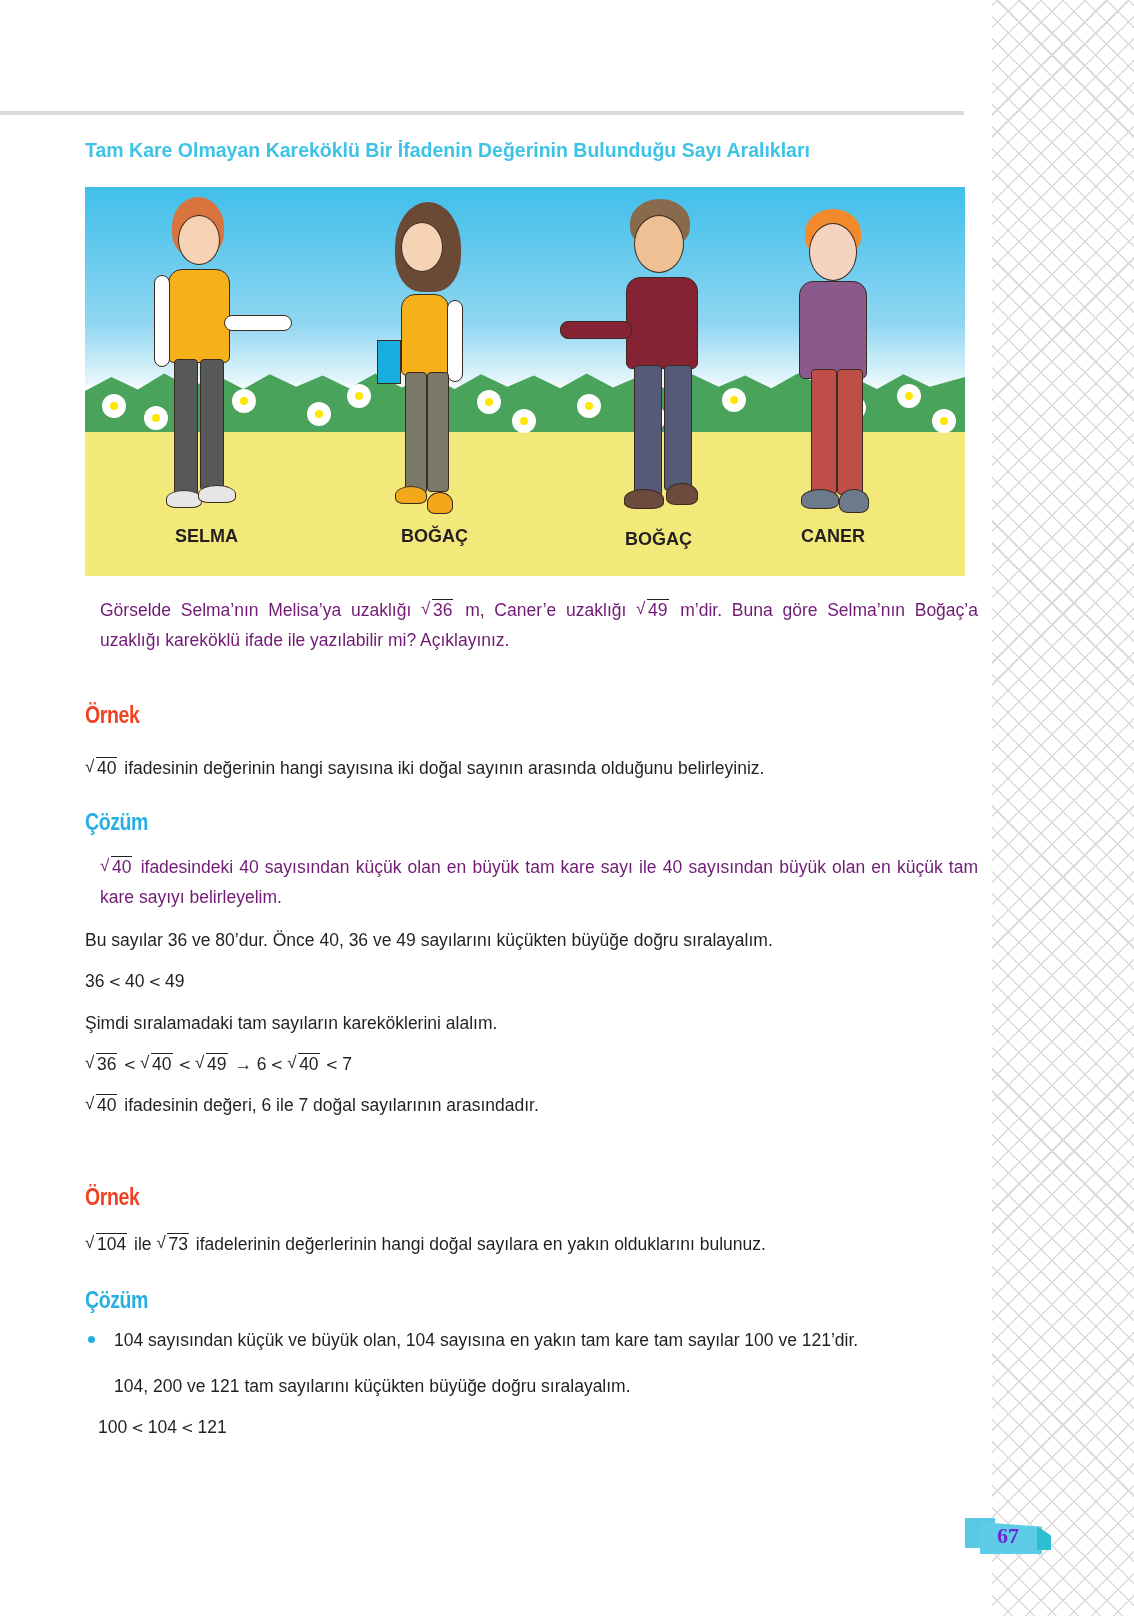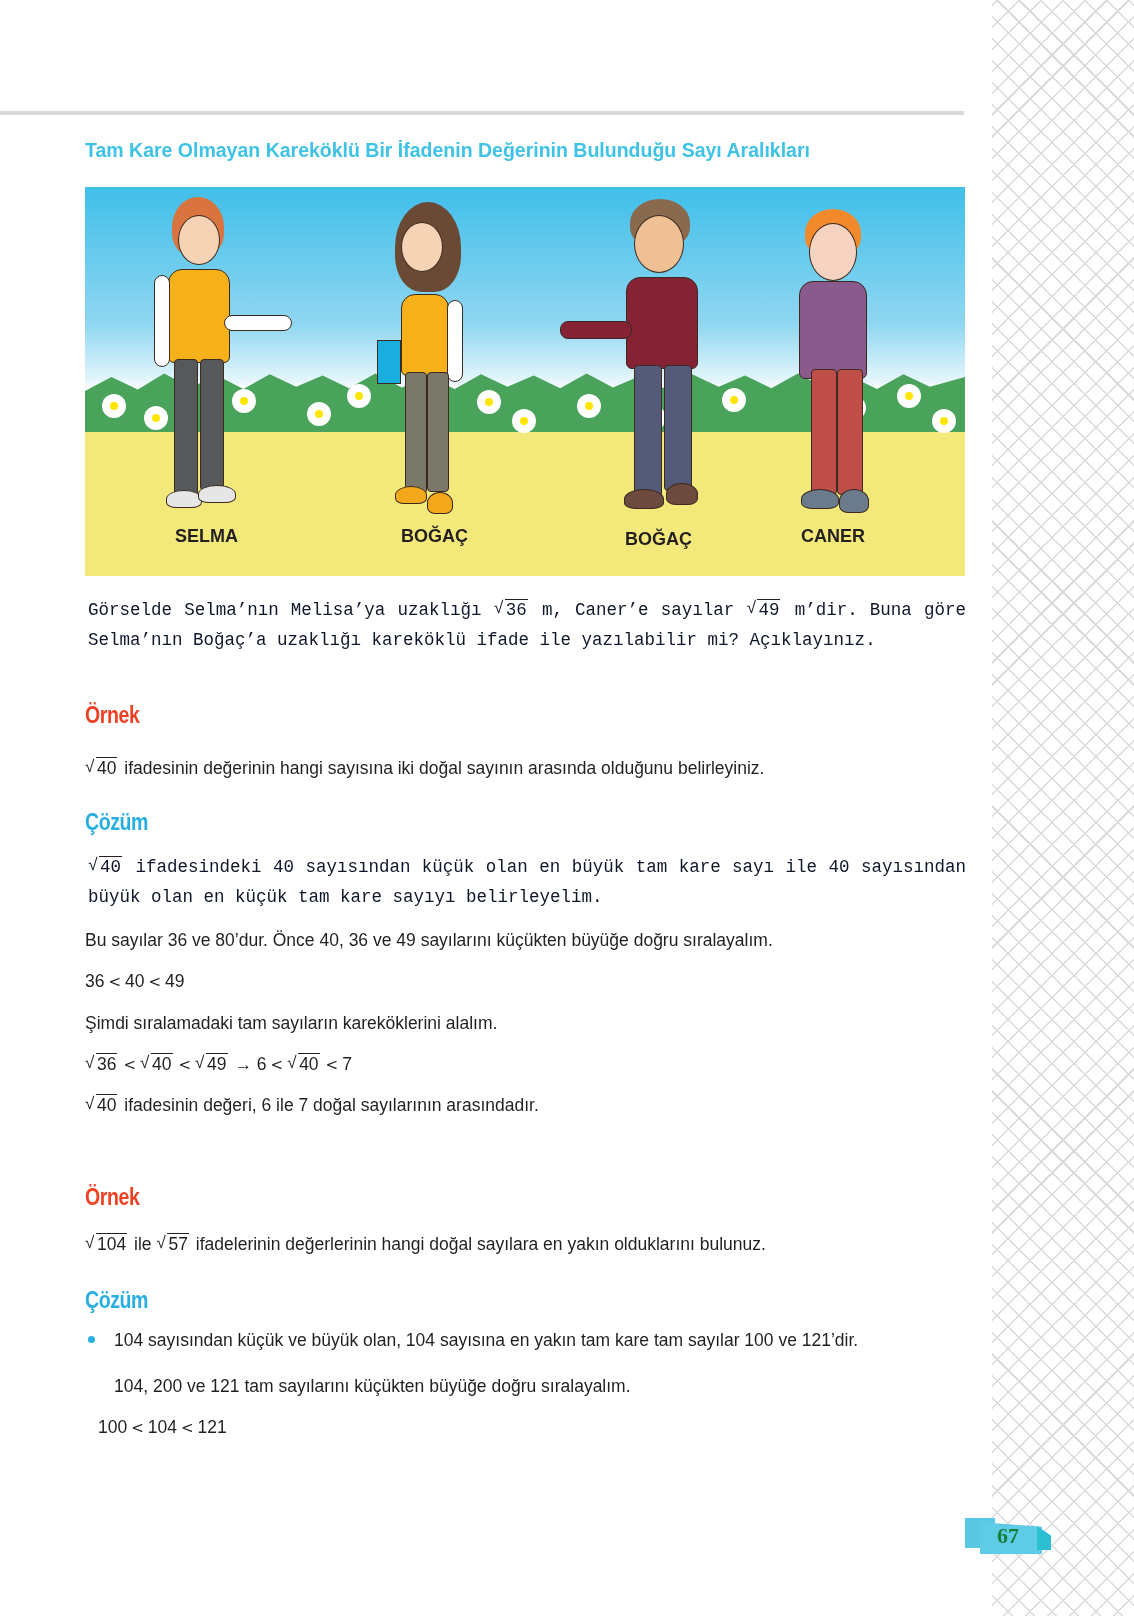--- a/index.html
+++ b/index.html
@@ -47,21 +47,21 @@
   .kid .hair { position:absolute; border-radius:50% 50% 40% 40%; }
   .kid .face { position:absolute; border-radius:50%; background:#f6d3b5; border:1.5px solid #3a2a20; }
   .kid .torso { position:absolute; border-radius:14px 14px 6px 6px; border:1.5px solid #3a2a20; }
   .kid .arm { position:absolute; border-radius:8px; border:1.5px solid #3a2a20; }
   .kid .leg { position:absolute; border-radius:4px; border:1.5px solid #3a2a20; }
   .kid .shoe { position:absolute; border-radius:50% 50% 30% 30%; border:1.5px solid #3a2a20; }
   .name-label {
     position:absolute; top:339px; font-size:18px; font-weight:bold; color:#231f20;
   }
   .para {
-    position:absolute; left:88px; width:878px; font-size:17.5px; line-height:30px; color:#0f172a;font-family:Liberation Mono, monospace;
+    position:absolute; left:100px; width:878px; font-size:17.5px; line-height:30px; color:#701a75;
   }
   .justify { text-align:justify; text-align-last:left; }
   .heading-red {
     position:absolute; left:85px; font-size:23px; font-weight:bold; color:#ef4123;
     font-family:"Liberation Sans", sans-serif; letter-spacing:-0.5px; transform:scaleX(0.85); transform-origin:left;
   }
   .heading-blue {
     position:absolute; left:85px; font-size:23px; font-weight:bold; color:#27aee3;
     font-family:"Liberation Sans", sans-serif; letter-spacing:-0.5px; transform:scaleX(0.85); transform-origin:left;
   }
@@ -70,21 +70,21 @@
   .sqrt .rad { position:absolute; left:0; top:-1px; font-size:17px; }
   .sqrt .arg { border-top:1.3px solid #231f20; padding:0 1px; }
   .lt { font-family:"DejaVu Sans", sans-serif; font-size:15px; margin:0 4px; color:#231f20; }
   .bullet { position:absolute; left:88px; top:1336px; width:7px; height:7px; border-radius:50%; background:#27aee3; }
   .page-badge { position:absolute; left:965px; top:1516px; width:96px; height:38px; }
   .page-badge .tab1 { position:absolute; left:0; top:2px; width:30px; height:30px; background:#5bc8e3; }
   .page-badge .tab2 { position:absolute; left:15px; top:6px; width:62px; height:32px; background:#5ecce6;
     clip-path:polygon(0 0,100% 15%,100% 100%,0 100%); }
   .page-badge .tab3 { position:absolute; left:72px; top:10px; width:14px; height:24px; background:#2bbfd1;
     clip-path:polygon(0 0,100% 40%,100% 100%,0 100%); }
-  .page-badge .num { position:absolute; left:32px; top:7px; font-family:"Liberation Serif", serif; font-weight:bold; font-size:22px; color:#15803d; }
+  .page-badge .num { position:absolute; left:32px; top:7px; font-family:"Liberation Serif", serif; font-weight:bold; font-size:22px; color:#6d28d9; }
 </style>
 </head>
 <body>
 
 <div class="pattern"></div>
 <div class="divider"></div>
 
 <div class="section-title">Tam Kare Olmayan Kareköklü Bir İfadenin Değerinin Bulunduğu Sayı Aralıkları</div>
 
 <div class="illus">
@@ -152,21 +152,21 @@
 
   <div class="name-label" style="left:90px">SELMA</div>
   <div class="name-label" style="left:316px">BOĞAÇ</div>
   <div class="name-label" style="left:540px;top:342px">BOĞAÇ</div>
   <div class="name-label" style="left:716px">CANER</div>
 </div>
 
 <div class="para justify" style="top:595px">
   <span>Görselde Selma’nın Melisa’ya uzaklığı</span>
   <span class="sqrt"><span class="rad">√</span><span class="arg">36</span></span>
-  <span>m, Caner’e sayılar</span>
+  <span>m, Caner’e uzaklığı</span>
   <span class="sqrt"><span class="rad">√</span><span class="arg">49</span></span>
   <span>m’dir. Buna göre Selma’nın Boğaç’a uzaklığı kareköklü ifade ile yazılabilir mi? Açıklayınız.</span>
 </div>
 
 <div class="heading-red" style="top:702px">Örnek</div>
 <div class="line" style="top:756px">
   <span class="sqrt"><span class="rad">√</span><span class="arg">40</span></span>
   <span>ifadesinin değerinin hangi sayısına iki doğal sayının arasında olduğunu belirleyiniz.</span>
 </div>
 <div class="heading-blue" style="top:809px">Çözüm</div>
@@ -187,21 +187,21 @@
 </div>
 <div class="line" style="top:1093px">
   <span class="sqrt"><span class="rad">√</span><span class="arg">40</span></span>
   <span>ifadesinin değeri, 6 ile 7 doğal sayılarının arasındadır.</span>
 </div>
 
 <div class="heading-red" style="top:1184px">Örnek</div>
 <div class="line" style="top:1232px">
   <span class="sqrt"><span class="rad">√</span><span class="arg">104</span></span>
   <span>ile</span>
-  <span class="sqrt"><span class="rad">√</span><span class="arg">57</span></span>
+  <span class="sqrt"><span class="rad">√</span><span class="arg">73</span></span>
   <span>ifadelerinin değerlerinin hangi doğal sayılara en yakın olduklarını bulunuz.</span>
 </div>
 <div class="heading-blue" style="top:1287px">Çözüm</div>
 <div class="bullet"></div>
 <div class="line" style="left:114px;top:1328px">104 sayısından küçük ve büyük olan, 104 sayısına en yakın tam kare tam sayılar 100 ve 121’dir.</div>
 <div class="line" style="left:114px;top:1374px">104, 200 ve 121 tam sayılarını küçükten büyüğe doğru sıralayalım.</div>
 <div class="line" style="left:98px;top:1415px">
   <span>100</span><span class="lt">&lt;</span><span>104</span><span class="lt">&lt;</span><span>121</span>
 </div>
 

